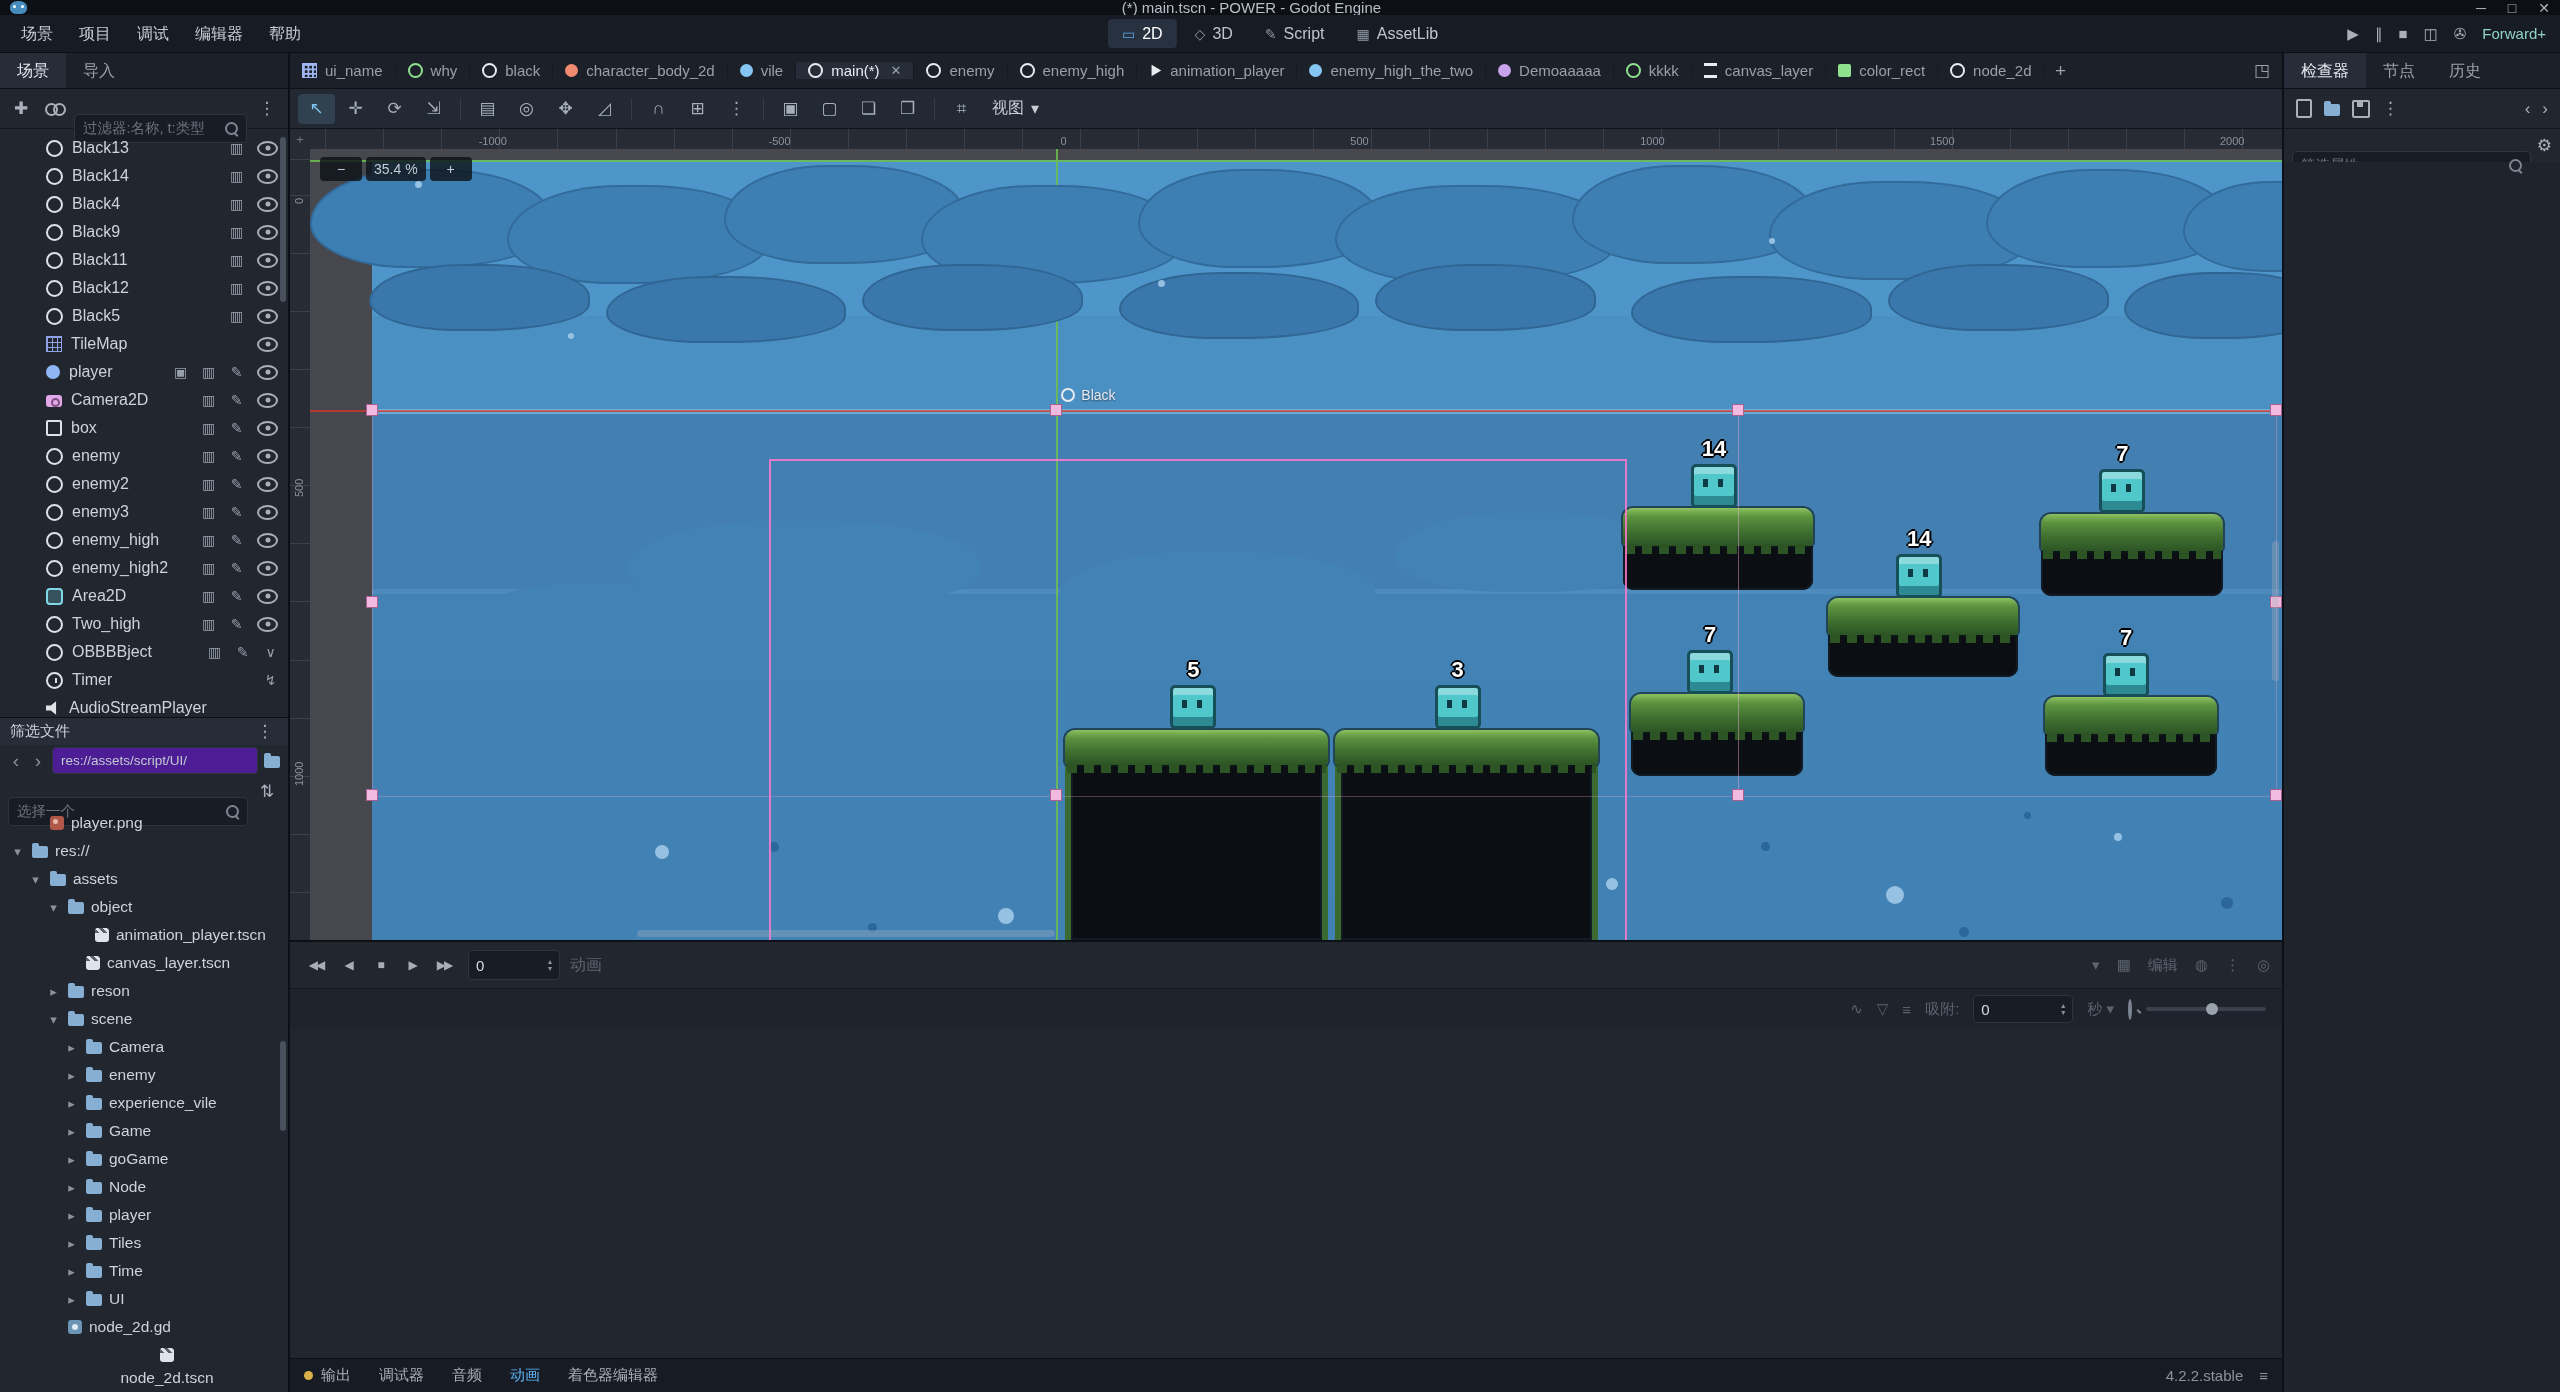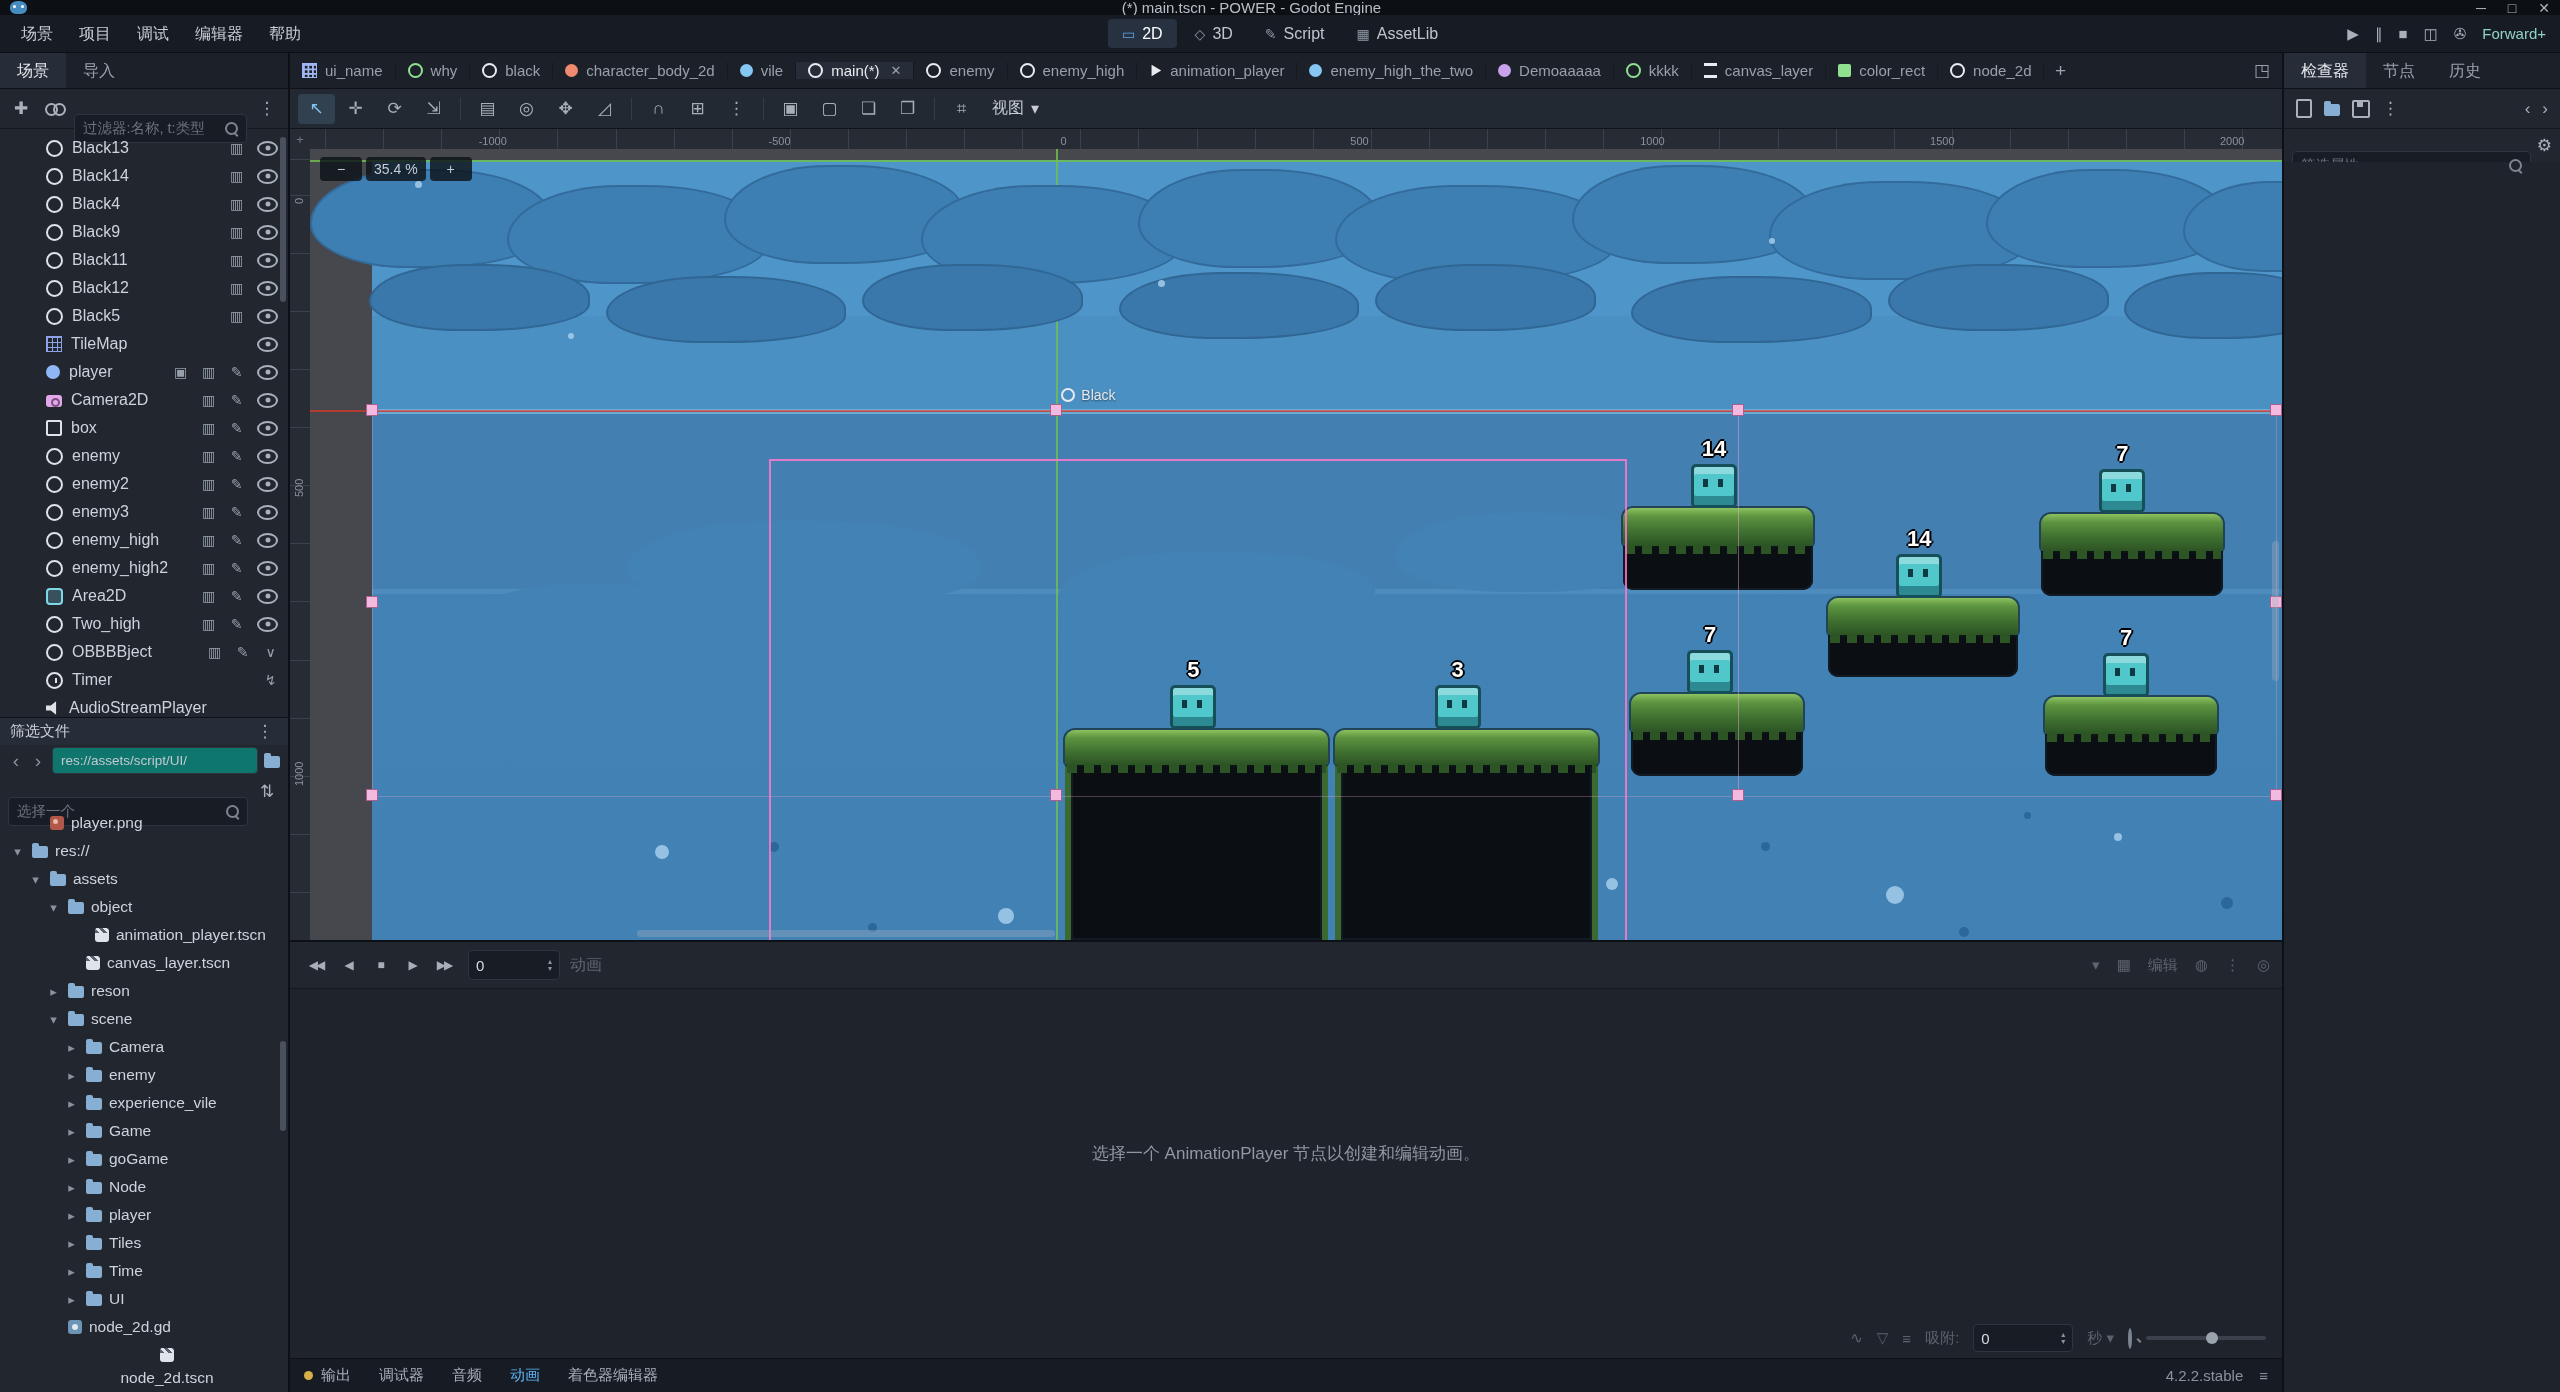--- a/index.html
+++ b/index.html
@@ -55,21 +55,21 @@
   .nd-camera{width:16px;height:12px;border-radius:3px;background:#e2a7e8;margin-top:2px;}
   .nd-camera::after{content:"";position:absolute;left:5px;top:3px;width:5px;height:5px;border:2px solid #7c4f82;border-radius:50%;}
   .nd-area{width:13px;height:13px;border:2px solid #7fd8e8;border-radius:4px;background:rgba(127,216,232,.25);}
   .nd-timer{width:13px;height:13px;border:2px solid #dfe3e8;border-radius:50%;}
   .nd-timer::after{content:"";position:absolute;left:7px;top:4px;width:2px;height:5px;background:#dfe3e8;}
   .nd-audio{width:14px;height:14px;background:#dfe3e8;clip-path:polygon(0 32%,34% 32%,72% 2%,72% 98%,34% 68%,0 68%);}
   
   .fs-header{height:27px;flex:0 0 auto;background:#272d38;border-top:1px solid #0d1117;display:flex;align-items:center;padding:0 10px;font-size:15px;color:#ccd2da;}
   .fs-nav{height:31px;flex:0 0 auto;display:flex;align-items:center;gap:6px;padding:0 8px;}
   .nav-arrow{color:#8b929c;font-size:19px;width:16px;text-align:center;}
-  .path-box{flex:1;height:25px;background:#0f766e;border:1px solid #2e3540;border-radius:4px;display:flex;align-items:center;padding:0 8px;font-size:13.5px;color:#c3c9d1;white-space:nowrap;overflow:hidden;}
+  .path-box{flex:1;height:25px;background:#4c1d95;border:1px solid #2e3540;border-radius:4px;display:flex;align-items:center;padding:0 8px;font-size:13.5px;color:#c3c9d1;white-space:nowrap;overflow:hidden;}
   .fs-filter{height:31px;flex:0 0 auto;display:flex;align-items:center;gap:6px;padding:0 8px;}
   .fs-tree{flex:1;min-height:0;overflow:hidden;position:relative;padding-top:2px;}
   .f-row{height:28px;display:flex;align-items:center;gap:7px;font-size:15.5px;color:#cdd3db;}
   .f-arrow{width:15px;text-align:center;color:#8b929c;font-size:13px;flex:0 0 auto;}
   .fico{flex:0 0 auto;position:relative;}
   .fi-folder{width:16px;height:12px;background:#87aed3;border-radius:2px;margin-top:2px;}
   .fi-folder::before{content:"";position:absolute;left:0;top:-3px;width:7px;height:4px;background:#87aed3;border-radius:2px 2px 0 0;}
   .fi-img{width:14px;height:14px;background:#b2584a;border-radius:3px;}
   .fi-img::after{content:"";position:absolute;left:3px;top:3px;width:5px;height:5px;border-radius:50%;background:#e8b9a6;}
   .fi-scene{width:14px;height:14px;background:#dfe4ea;border-radius:3px;overflow:hidden;}
@@ -783,23 +783,20 @@
           <span class="dim">动画</span>
           <div class="anim-right">
             <span>▾</span>
             <span>▦</span>
             <span>编辑</span>
             <span>◍</span>
             <span>⋮</span>
             <span>◎</span>
           </div>
         </div>
-        <div class="anim-body">
-          <span class="anim-hint">选择一个 AnimationPlayer 节点以创建和编辑动画。</span>
-        </div>
         <div class="anim-footer">
           <span>∿</span>
           <span>▽</span>
           <span>≡</span>
           <span>吸附:</span>
           <div class="spin small">
             <span>0</span>
             <span class="arrows">
                 <i>▴</i>
                 <i>▾</i>

